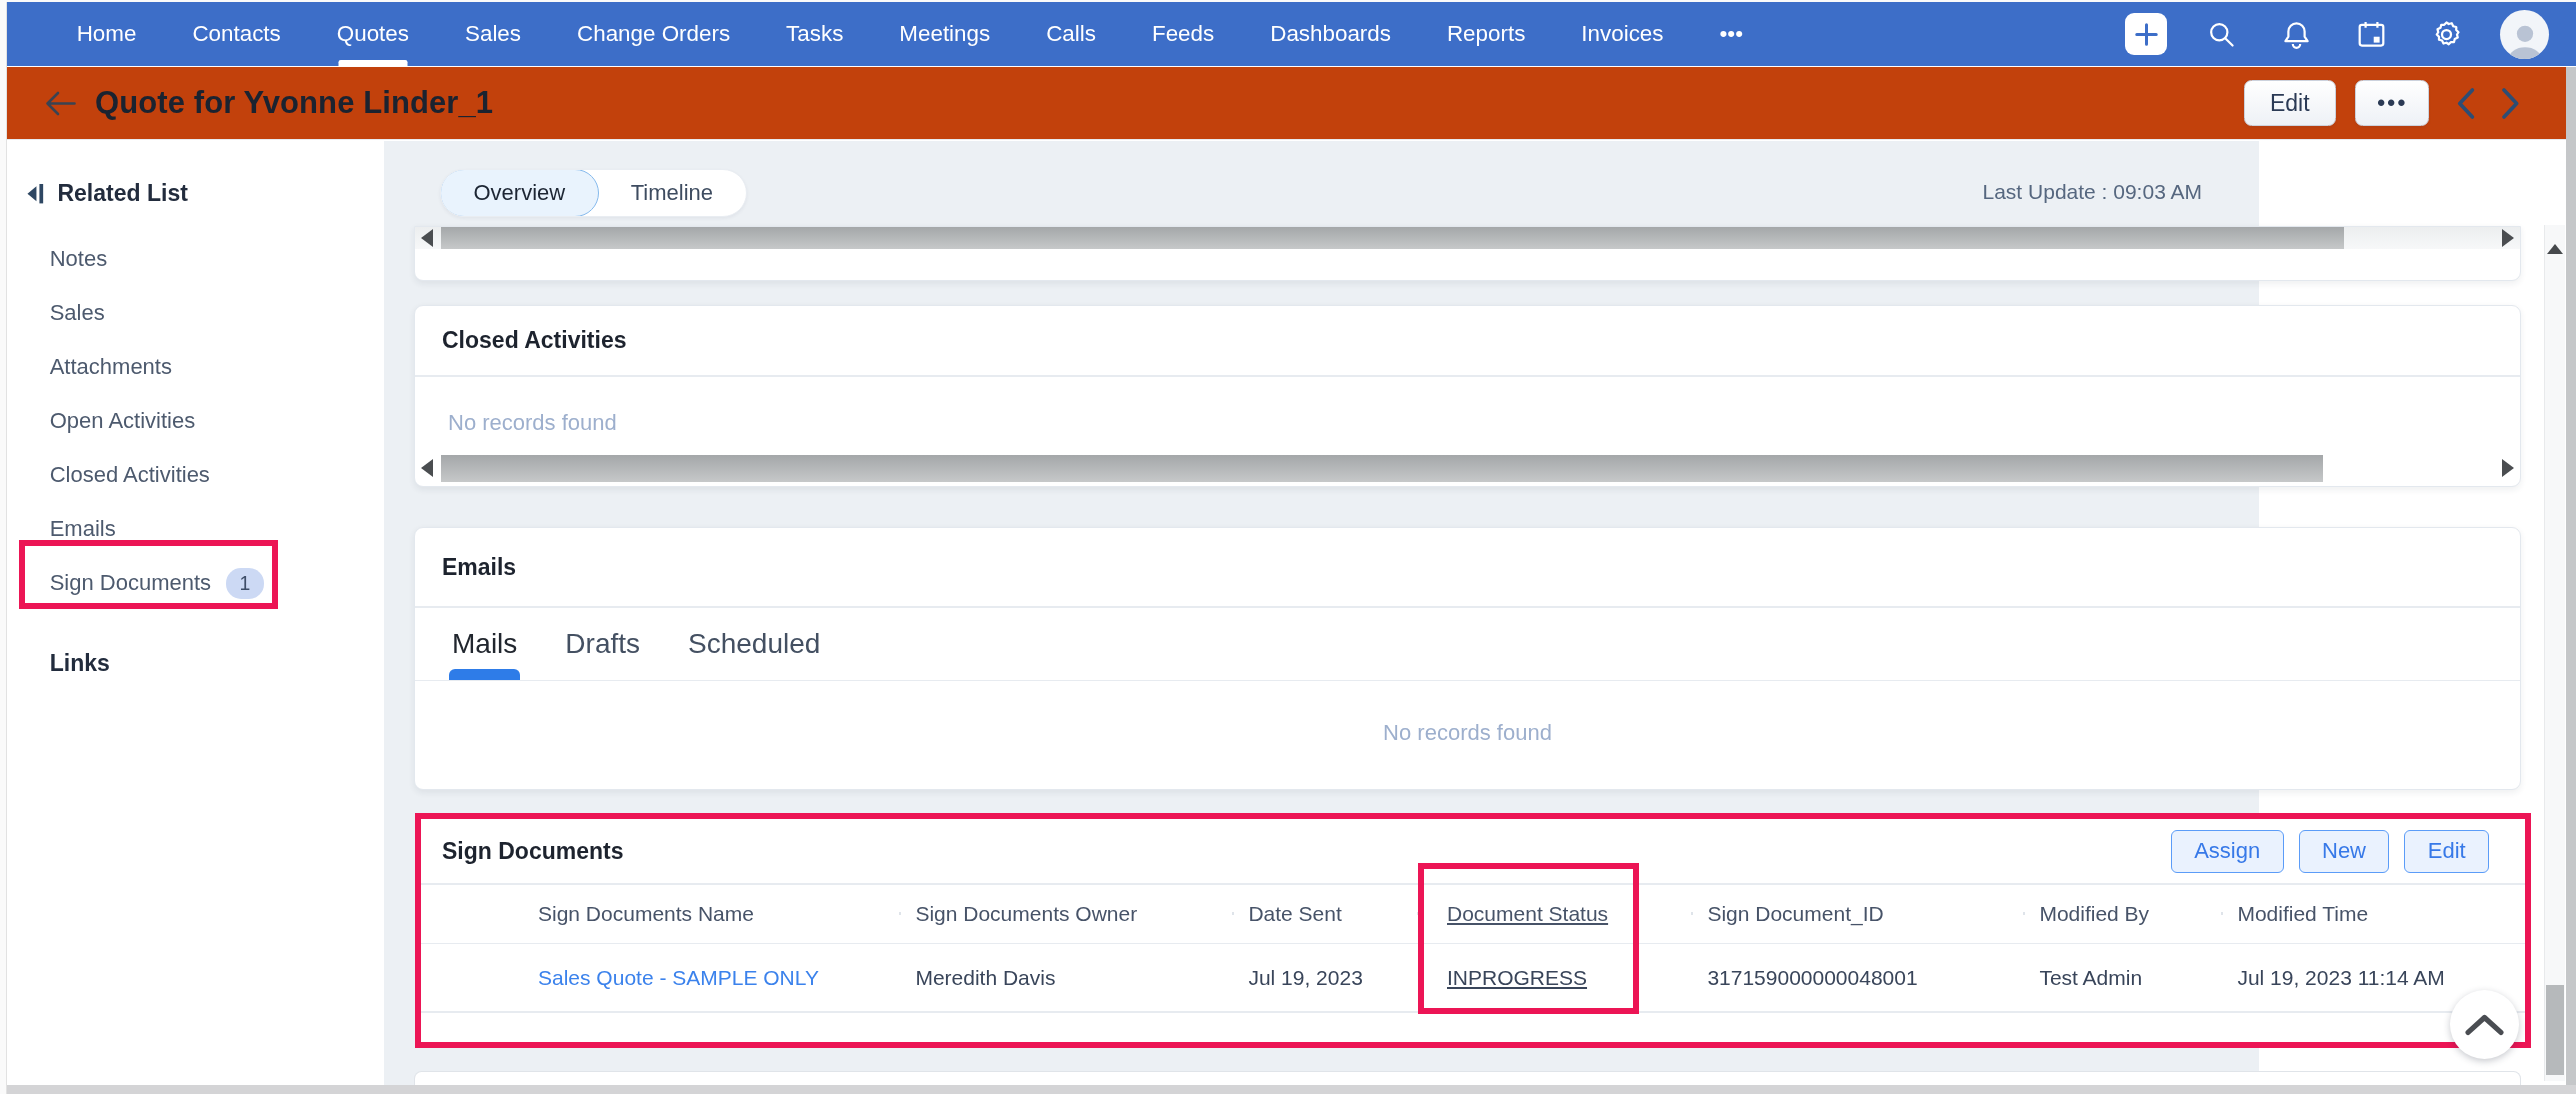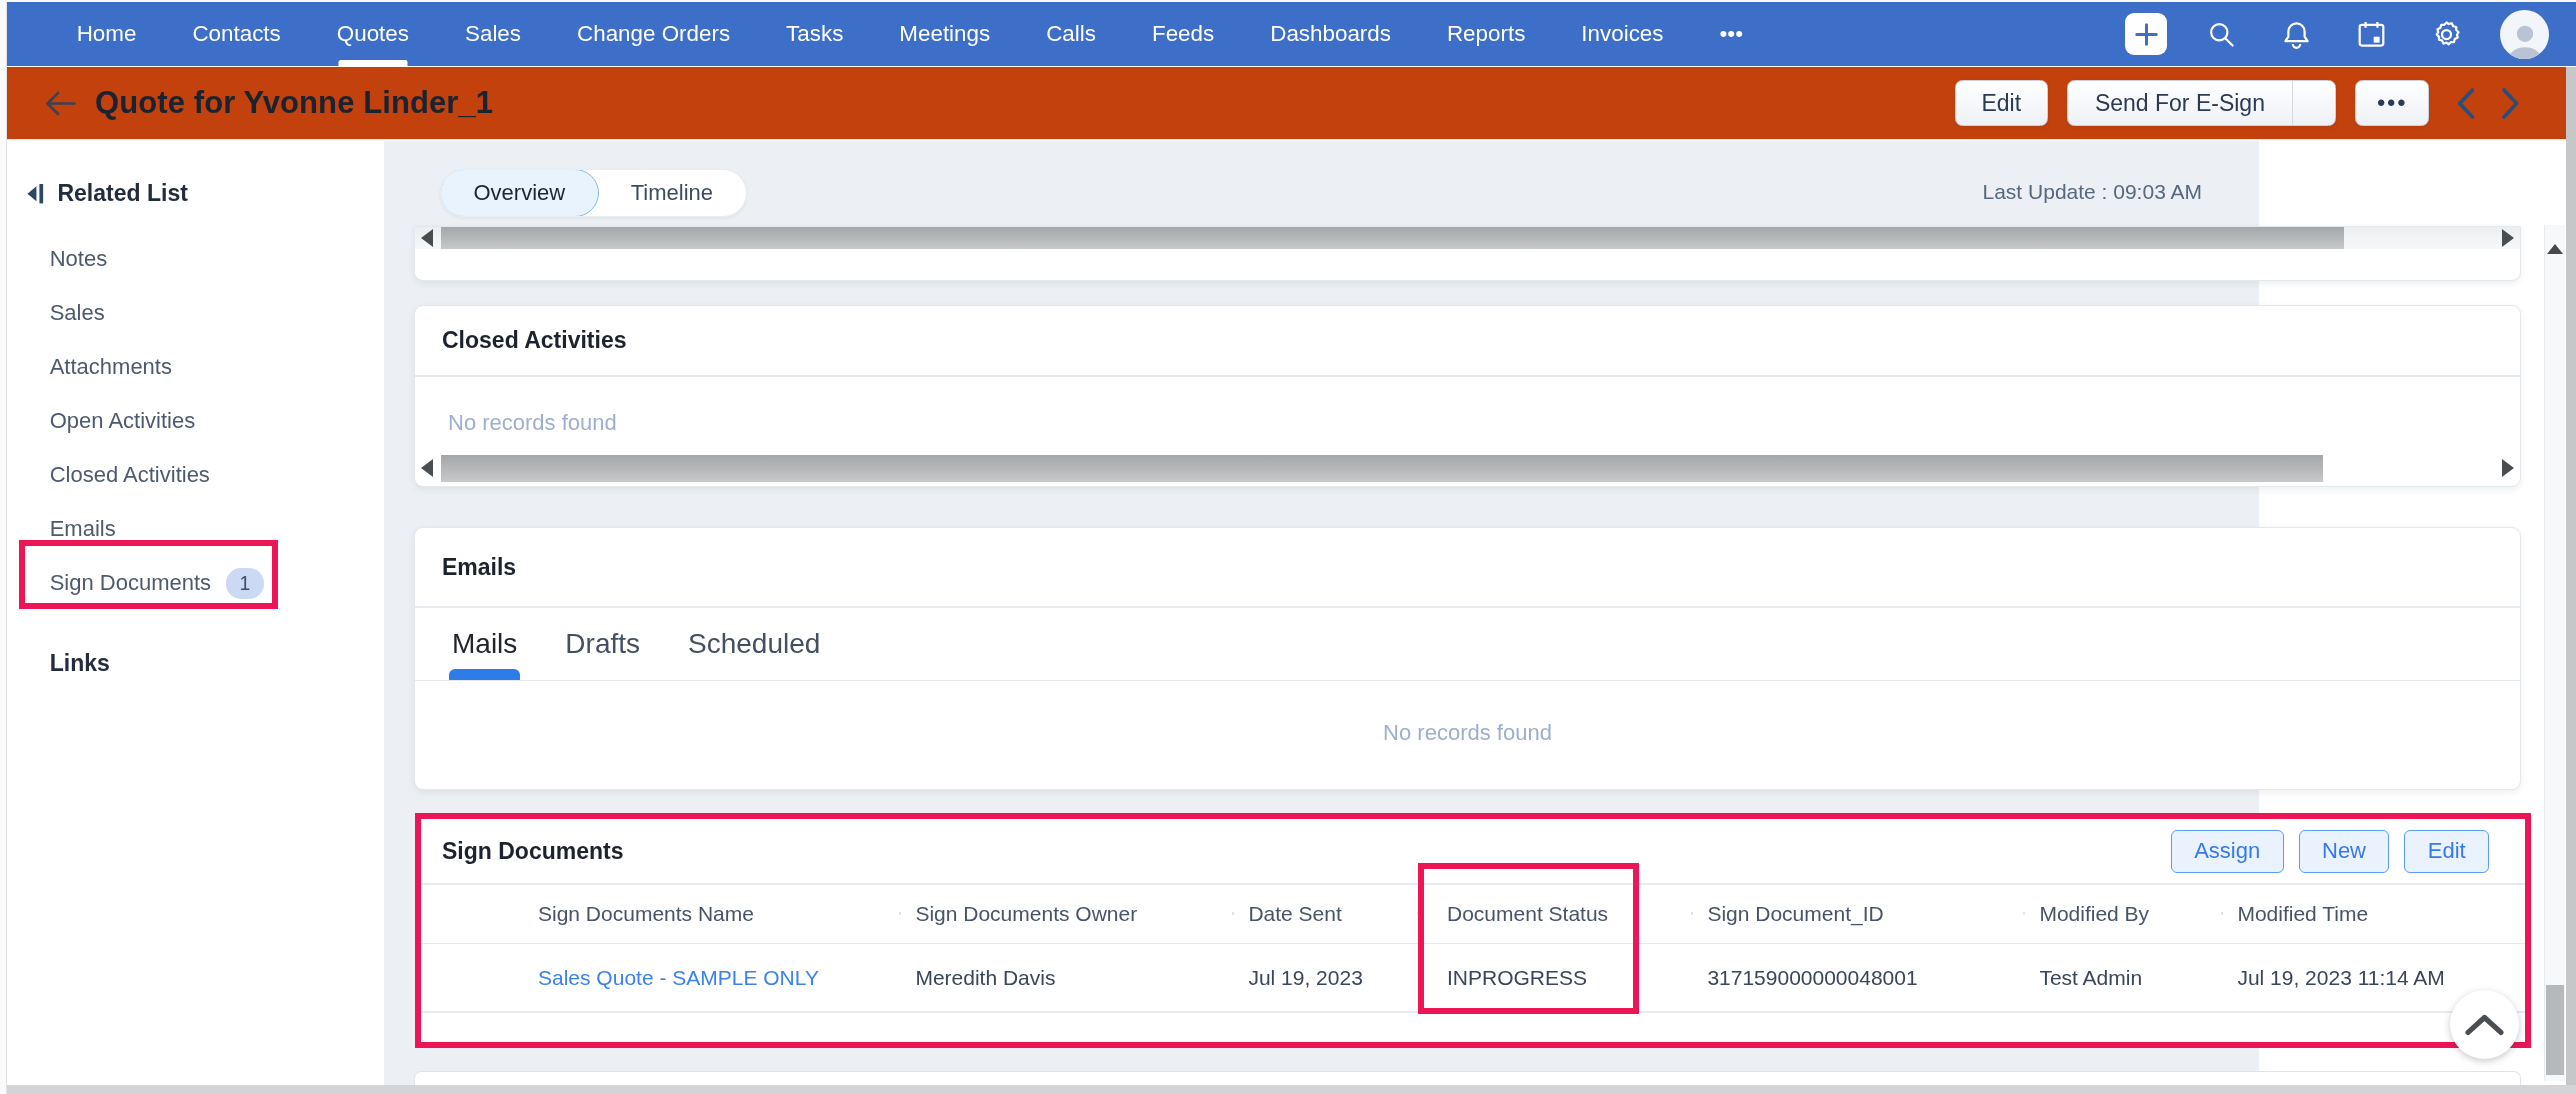--- a/index.html
+++ b/index.html
@@ -95,21 +95,21 @@
   .sd-head { height:64px; display:flex; align-items:center; justify-content:space-between; padding:0 22.4px 0 21px; }
   .sd-actions { display:flex; gap:15px; padding-right:13.5px; }
   .mini-btn { height:43px; padding:0 22.4px; display:flex; align-items:center; justify-content:center;
               border:1.5px solid #5b9cf8; border-radius:6px; background:#eaf2fe; color:#3779e8;
               font-size:22px; cursor:pointer; }
   .sd-grid { display:grid; grid-template-columns:478px 333px 185px 274px 332px 198px auto; align-items:center; }
   .sd-grid.cols { height:58px; }
   .sd-grid.row { height:67px; }
   .sd-grid > div { padding-left:16.4px; position:relative; white-space:nowrap; overflow:hidden; }
   .sd-grid > div:first-child { padding-left:117px; }
-  .sd-grid > div.status-col { padding-left:30px; }
+  .sd-grid > div.status-col { padding-left:30px;text-decoration:underline; }
   .sd-grid.cols > div { font-size:21px; color:#475368; }
   .sd-grid.cols > div:not(:first-child)::before { content:""; position:absolute; left:0; top:10.5px; bottom:10.5px;
               width:1.5px; background:#dfe4ea; }
   .sd-grid.row > div { font-size:21px; color:#39455a; }
   .sd-link { color:#3b82ec; cursor:pointer; }
   .sd-footer { flex:1; background:#ffffff; }
 
   
   .ann { position:absolute; border:6px solid #ec1555; pointer-events:none; z-index:40; }
   .ann.thick { border-width:6.7px; }
@@ -227,26 +227,20 @@
     <div class="tb-left">
       <span style="display:flex;cursor:pointer;">
         <svg width="33" height="27" viewBox="0 0 44 36">
             <path d="M20 4 L6 18 L20 32 M6 18 H42" fill="none" stroke="#3a4352" stroke-width="3.5" stroke-linecap="round" stroke-linejoin="round"></path>
           </svg>
       </span>
       <span class="page-title">Quote for Yvonne Linder_1</span>
     </div>
     <div class="tb-right">
       <button class="btn">Edit</button>
-      <div class="split-btn">
-        <span class="split-main">Send For E-Sign</span>
-        <span class="split-caret">
-            <span class="caret-down"></span>
-          </span>
-      </div>
       <button class="btn more-btn">•••</button>
       <div class="rec-chevrons">
         <span style="display:flex;cursor:pointer;">
           <svg width="19.4" height="33" viewBox="0 0 26 44">
               <path d="M22 4 L5 22 L22 40" fill="none" stroke="#2d4d74" stroke-width="5" stroke-linecap="round" stroke-linejoin="round"></path>
             </svg>
         </span>
         <span style="display:flex;cursor:pointer;">
           <svg width="19.4" height="33" viewBox="0 0 26 44">
               <path d="M4 4 L21 22 L4 40" fill="none" stroke="#2d4d74" stroke-width="5" stroke-linecap="round" stroke-linejoin="round"></path>

